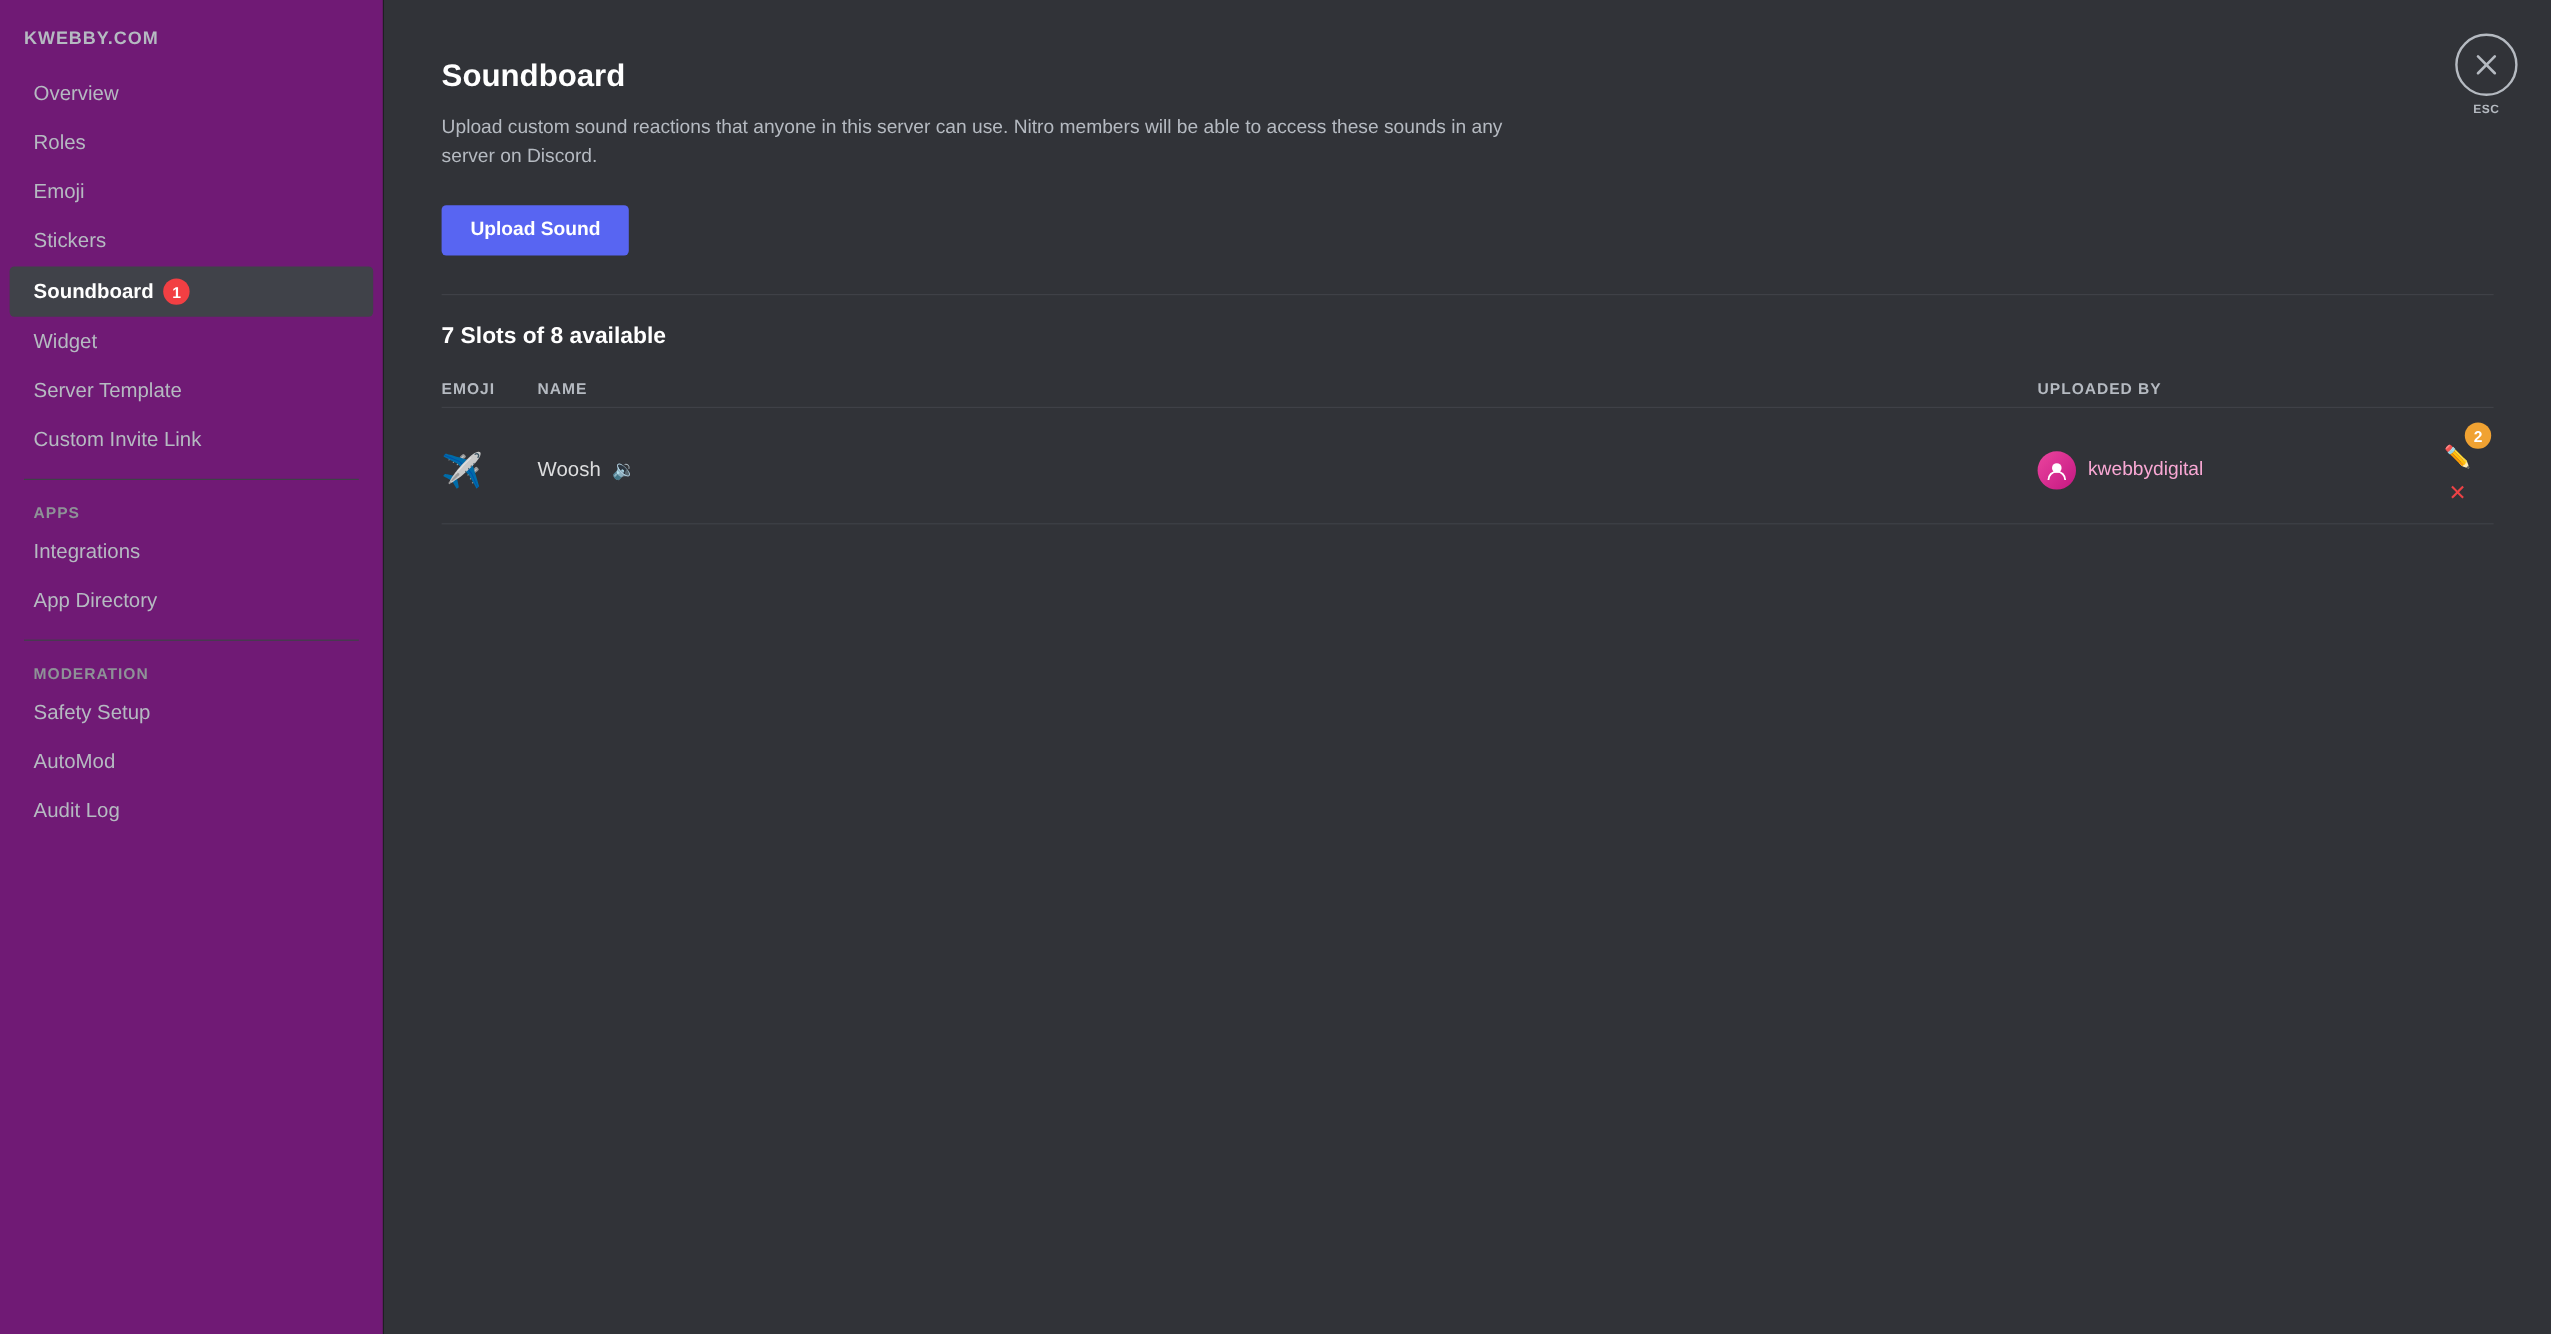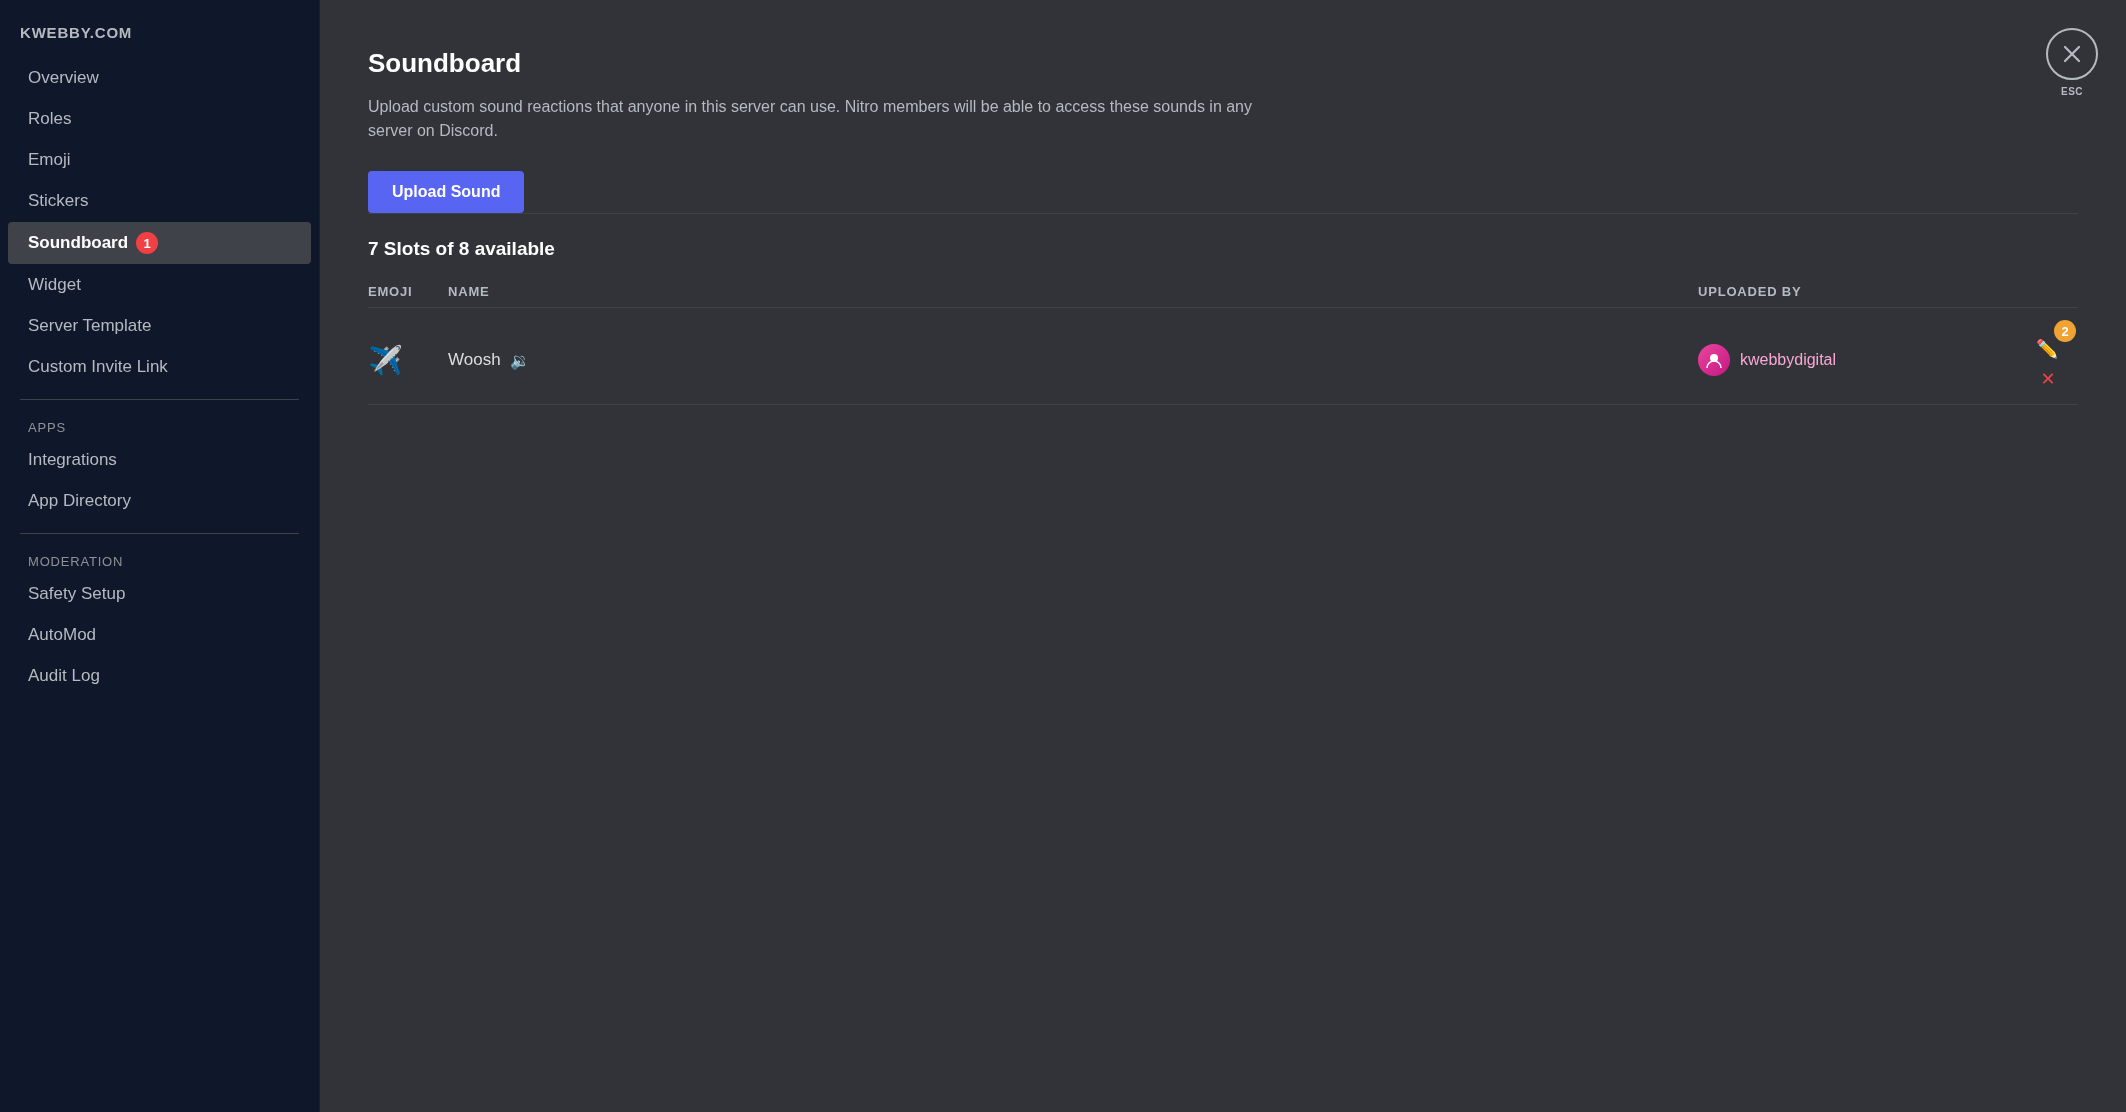--- a/index.html
+++ b/index.html
@@ -11,21 +11,21 @@
       width: 2126px;
       height: 1112px;
       display: flex;
       overflow: hidden;
     }
 
     
     .sidebar {
       width: 320px;
       min-width: 320px;
-      background: #0f172a;
+      background: #701a75;
       padding: 24px 0;
       overflow-y: auto;
       border-right: 1px solid #1e1f22;
     }
 
     .server-name {
       font-size: 15px;
       font-weight: 700;
       color: #b5bac1;
       text-transform: uppercase;
@@ -67,21 +67,21 @@
     }
 
     .sidebar-divider {
       height: 1px;
       background: #3f4147;
       margin: 12px 20px;
     }
 
     .sidebar-section-label {
       font-size: 13px;
-      font-weight: 400;
+      font-weight: 700;
       text-transform: uppercase;
       letter-spacing: 0.8px;
       color: #8e9297;
       padding: 8px 20px 4px 28px;
     }
 
     
     .main-content {
       flex: 1;
       background: #313338;
@@ -107,20 +107,21 @@
 
     .upload-btn {
       background: #5865f2;
       color: #fff;
       border: none;
       padding: 12px 24px;
       border-radius: 4px;
       font-size: 16px;
       font-weight: 600;
       cursor: pointer;
+      margin-bottom: 32px;
     }
 
     .section-divider {
       height: 1px;
       background: #3f4147;
       margin-bottom: 24px;
     }
 
     .slots-info {
       font-size: 19px;

